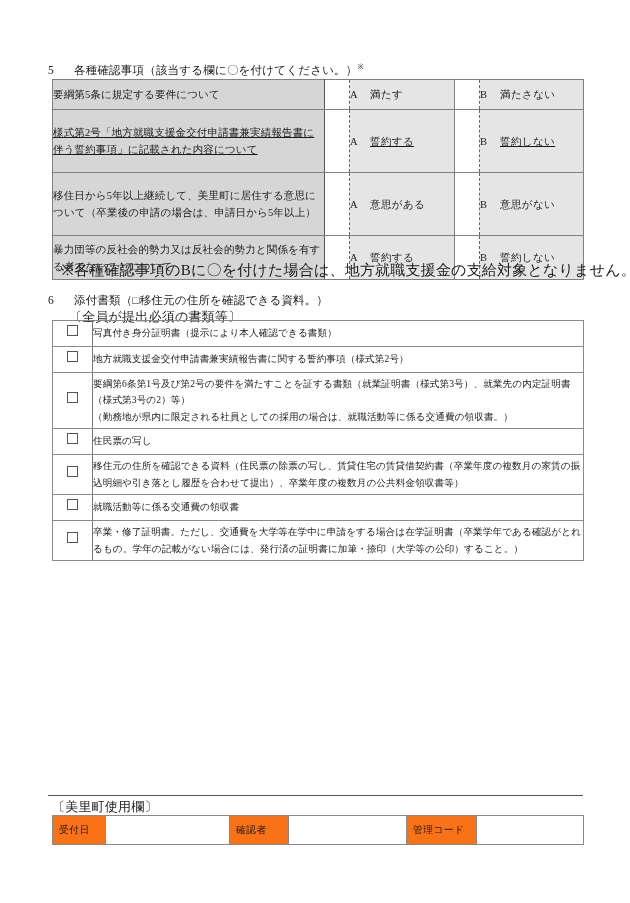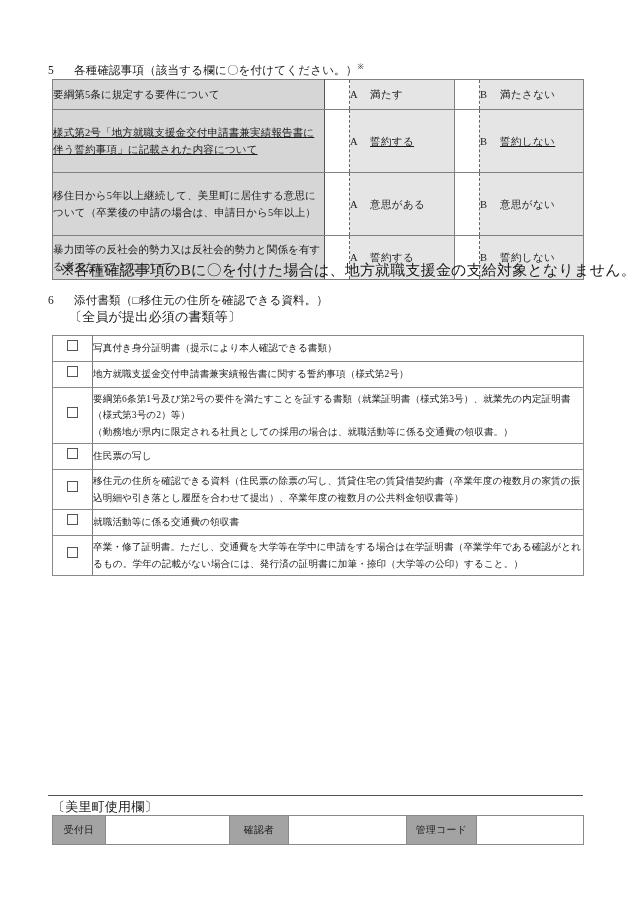--- a/index.html
+++ b/index.html
@@ -101,21 +101,21 @@
     font-family: "Liberation Serif", serif;
   }
   .conf-sep {
     border-left: 1px solid #555 !important;
   }
 
   
   .att-table {
     position: absolute;
     left: 52px;
-    top: 335px;
+    top: 320px;
     width: 531px;
     border-collapse: collapse;
     table-layout: fixed;
     border: 1.2px solid #333;
   }
   .att-table td {
     border: 1px solid #8a8a8a;
     padding: 0;
     font-size: 9.6px;
     line-height: 16.5px;
@@ -161,22 +161,22 @@
     table-layout: fixed;
   }
   .office-table td {
     border: 1px solid #8a8a8a;
     height: 28px;
     padding: 0 6px;
     font-size: 9.8px;
     vertical-align: middle;
   }
   .office-head {
-    background: #a3a3a3;
-    text-align: center;
+    background: #f97316;
+    text-align: left;
     letter-spacing: .4px;
   }
   .office-blank {
     background: #ffffff;
   }
 </style>
 </head>
 <body>
 
 <div class="page">

